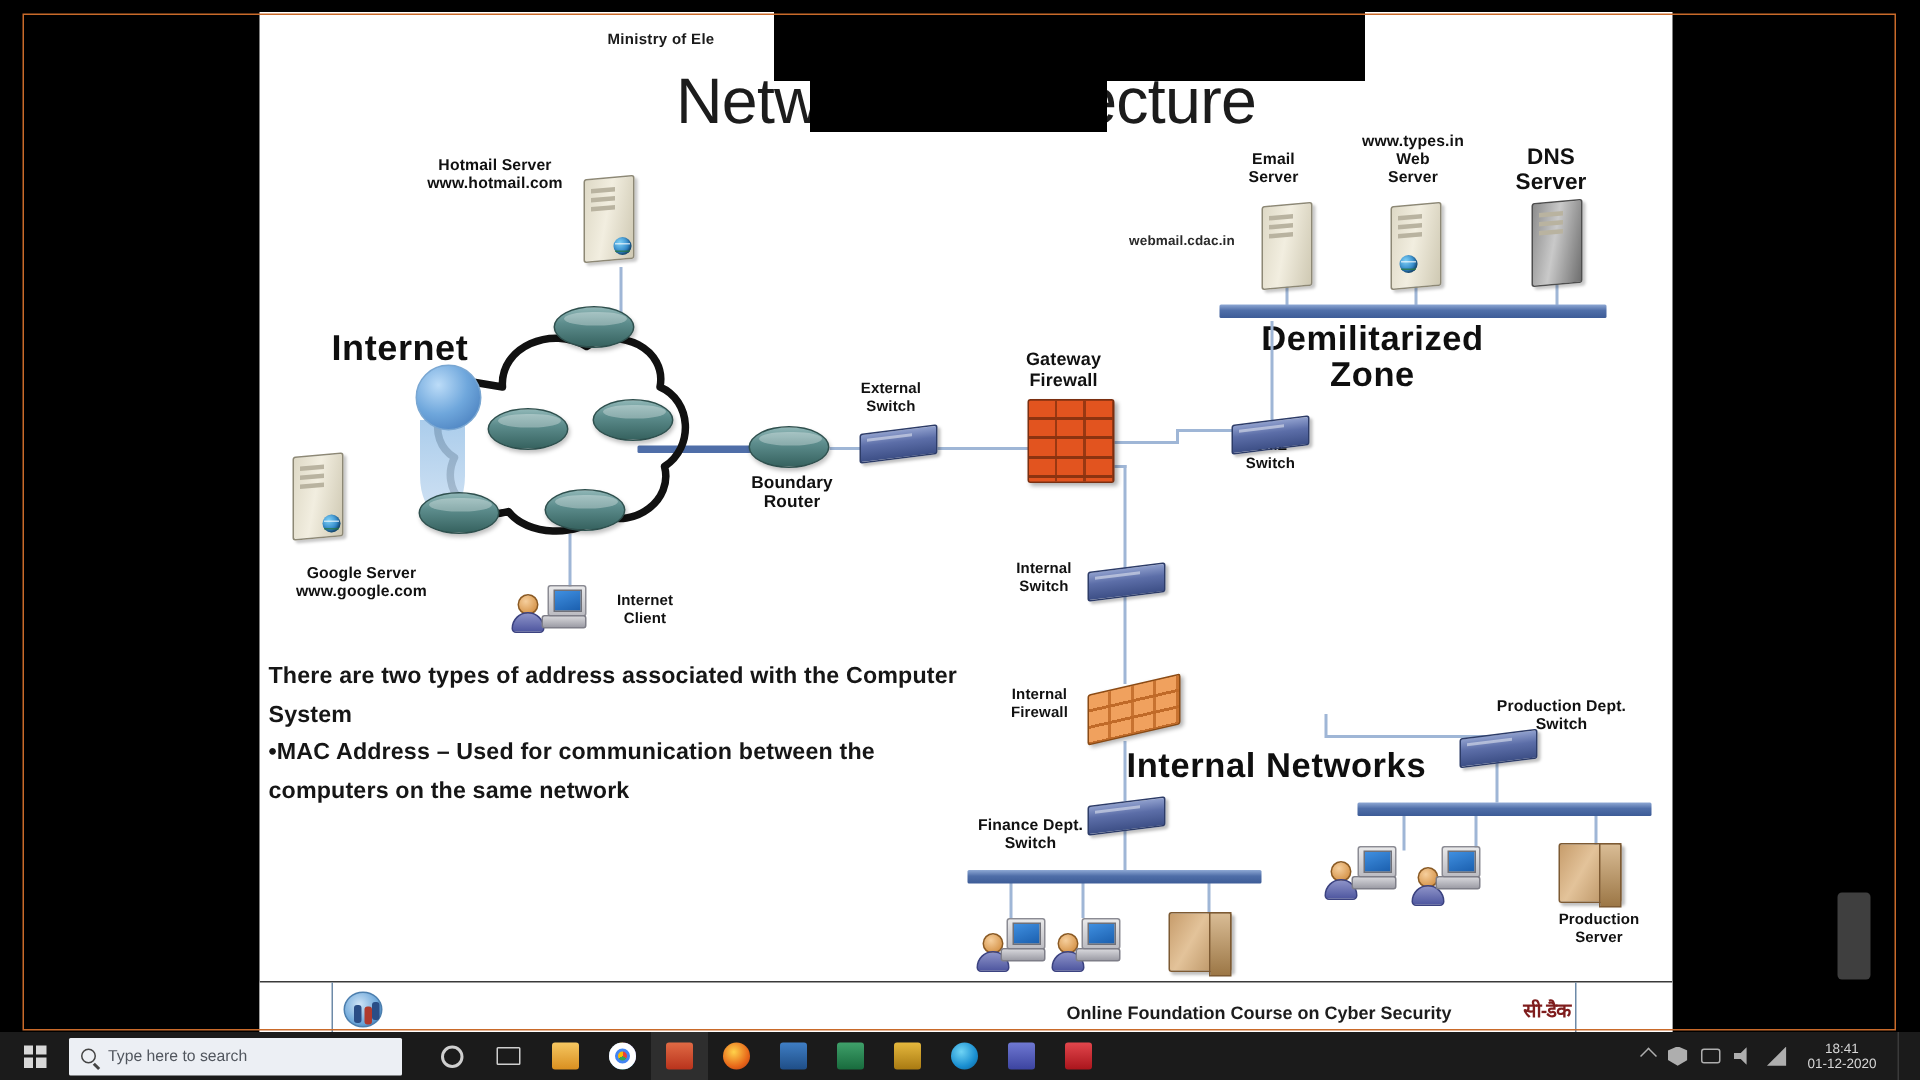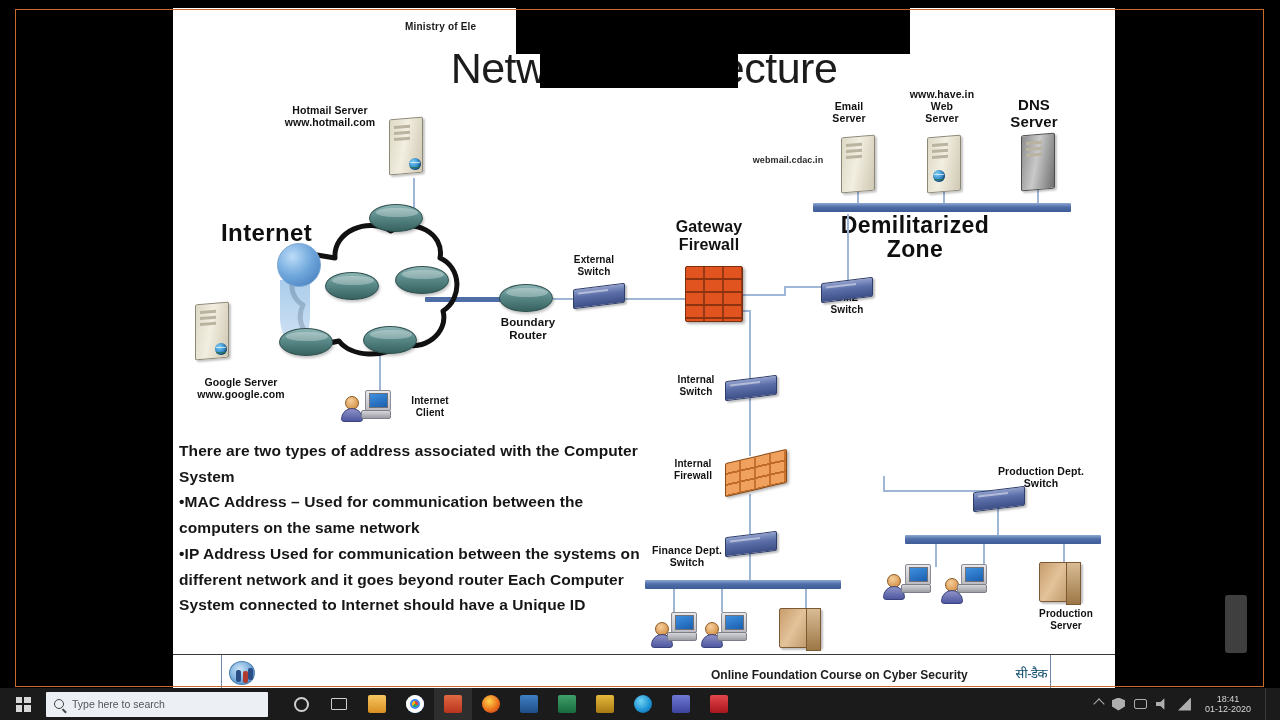--- a/index.html
+++ b/index.html
@@ -220,22 +220,22 @@
   .footer-left {
     position:absolute; left:88px; top:8px; font-size:11.5px; font-weight:bold;
     color:#3d4d63; white-space:nowrap; line-height:1.25;
   }
   .footer-left .sub { font-size:10px; color:#6d7c90; }
   .footer-center {
     position:absolute; left:538px; top:13px; font-size:12px; font-weight:bold;
     color:#1d1d1d; white-space:nowrap;
   }
   .cdac-logo{
-    position:absolute; right:68px; top:9px; font-size:13px; font-weight:normal;
-    color:#0c4a6e; letter-spacing:-.5px;
+    position:absolute; right:68px; top:9px; font-size:13px; font-weight:bold;
+    color:#7f1d1d; letter-spacing:-.5px;
   }
 
   
   .taskbar {
     position:absolute; left:0; bottom:0; width:1280px; height:32px;
     background:#1b1b1b; z-index:60; display:flex; align-items:center;
   }
   .start {
     width:46px; height:32px; display:flex; align-items:center; justify-content:center;
   }
@@ -337,21 +337,21 @@
     <div class="dev router" style="left:326px; top:276px;"></div>
     <div class="lbl" style="left:310px; top:308px; width:90px; font-size:11.5px;">Boundary
 Router</div>
 
     <div class="wire wire-h" style="left:380px; top:290px; width:34px;"></div>
     <div class="lbl" style="left:388px; top:246px; width:66px;">External
 Switch</div>
     <div class="dev switch" style="left:400px; top:278px;"></div>
     <div class="wire wire-h" style="left:452px; top:290px; width:62px;"></div>
 
-    <div class="lbl" style="left:496px; top:210px; width:80px; font-size:16px;">Gateway
+    <div class="lbl" style="left:496px; top:225px; width:80px; font-size:12px;">Gateway
 Firewall</div>
     <div class="dev firewall" style="left:512px; top:258px;"></div>
 
     <div class="wire wire-h" style="left:570px; top:286px; width:42px;"></div>
     <div class="wire wire-v" style="left:611px; top:278px; height:10px;"></div>
     <div class="wire wire-h" style="left:611px; top:278px; width:40px;"></div>
 
     <div class="wire wire-h" style="left:570px; top:302px; width:8px;"></div>
     <div class="wire wire-v" style="left:576px; top:302px; height:70px;"></div>
 
@@ -363,21 +363,21 @@
     <div class="trunk" style="left:640px; top:195px; width:258px;"></div>
     <div class="big dmz" style="left:612px; top:205px; width:260px;">Demilitarized
 Zone</div>
 
     <div class="lbl" style="left:640px; top:92px; width:72px; font-size:10.5px;">Email
 Server</div>
     <div class="lbl sm" style="left:560px; top:147px; width:110px;">webmail.cdac.in</div>
     <div class="dev tower" style="left:668px; top:128px;"></div>
     <div class="wire wire-v" style="left:684px; top:183px; height:14px;"></div>
 
-    <div class="lbl" style="left:728px; top:80px; width:82px; font-size:10.5px;">www.have.in
+    <div class="lbl" style="left:728px; top:80px; width:82px; font-size:10.5px;">www.types.in
 Web
 Server</div>
     <div class="dev tower" style="left:754px; top:128px;"></div>
     <div class="globe" style="left:760px; top:162px;"></div>
     <div class="wire wire-v" style="left:770px; top:183px; height:14px;"></div>
 
     <div class="lbl" style="left:826px; top:88px; width:70px; font-size:15px;">DNS
 Server</div>
     <div class="dev tower grey" style="left:848px; top:126px;"></div>
     <div class="wire wire-v" style="left:864px; top:182px; height:15px;"></div>
@@ -385,20 +385,21 @@
     <div class="lbl" style="left:490px; top:366px; width:66px;">Internal
 Switch</div>
     <div class="dev switch" style="left:552px; top:370px;"></div>
     <div class="wire wire-v" style="left:576px; top:388px; height:60px;"></div>
 
     <div class="lbl" style="left:484px; top:450px; width:72px;">Internal
 Firewall</div>
     <div class="dev firewall flat" style="left:552px; top:448px;"></div>
     <div class="wire wire-v" style="left:576px; top:486px; height:40px;"></div>
 
+    <div class="big intnet" style="left:578px; top:490px; width:260px;">Internal  Networks</div>
 
     <div class="lbl" style="left:466px; top:536px; width:96px; font-size:10.5px;">Finance Dept.
 Switch</div>
     <div class="dev switch" style="left:552px; top:526px;"></div>
     <div class="wire wire-v" style="left:576px; top:544px; height:28px;"></div>
     <div class="trunk" style="left:472px; top:572px; width:196px;"></div>
 
     <div class="wire wire-v" style="left:500px; top:580px; height:24px;"></div>
     <div class="wire wire-v" style="left:548px; top:580px; height:24px;"></div>
     <div class="wire wire-v" style="left:632px; top:580px; height:22px;"></div>
@@ -452,21 +453,20 @@
       <span class="mon"></span>
       <span class="base"></span>
     </div>
     <div class="dev srv-brown" style="left:866px; top:554px;"></div>
     <div class="lbl" style="left:852px; top:600px; width:82px;">Production
 Server</div>
 
     <div class="body-text">
       <div>There are two types of address associated with the Computer System</div>
       <div>•MAC Address – Used for communication between the computers on the same network</div>
-      <div>•IP Address   Used for communication between the systems on different network and it goes beyond router Each Computer System connected to Internet should have a Unique ID</div>
     </div>
 
     <div class="footer">
       <div class="bar"></div>
       <div class="isea-logo"></div>
       <div class="footer-center">Online Foundation Course on Cyber Security</div>
       <div class="cdac-logo">सी-डैक</div>
     </div>
 
     <div class="occluder occ-a"></div>

